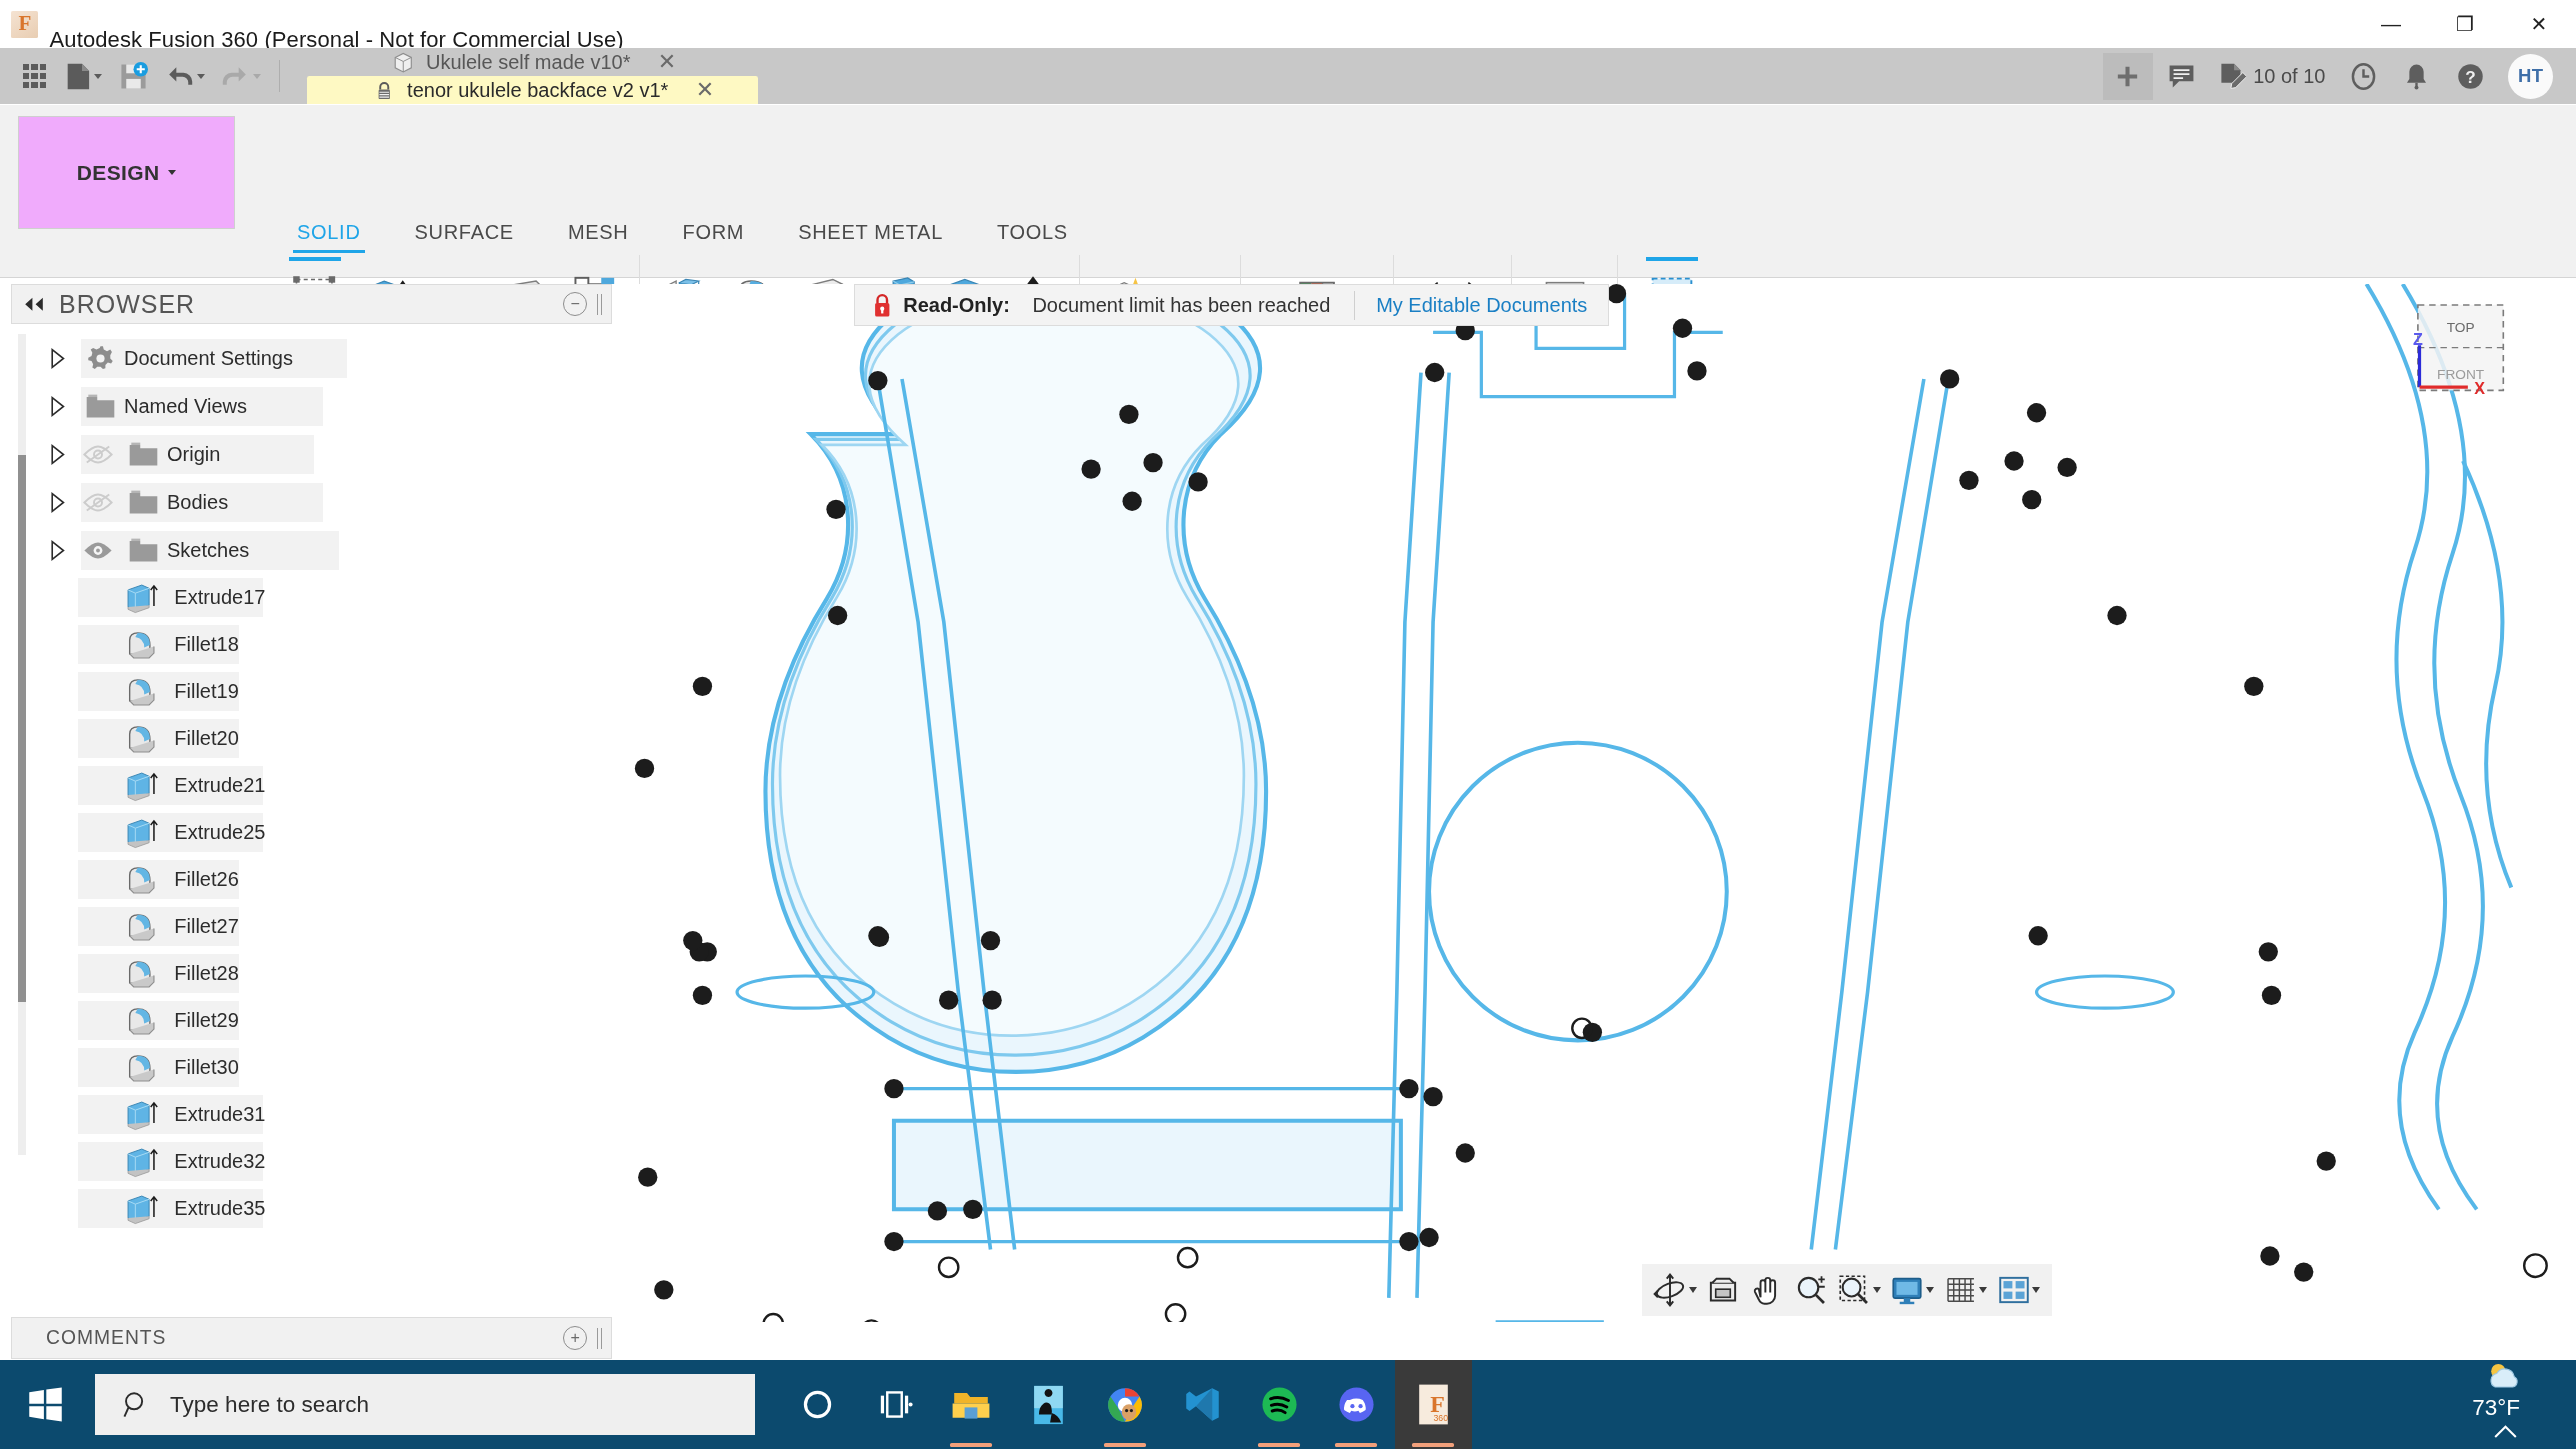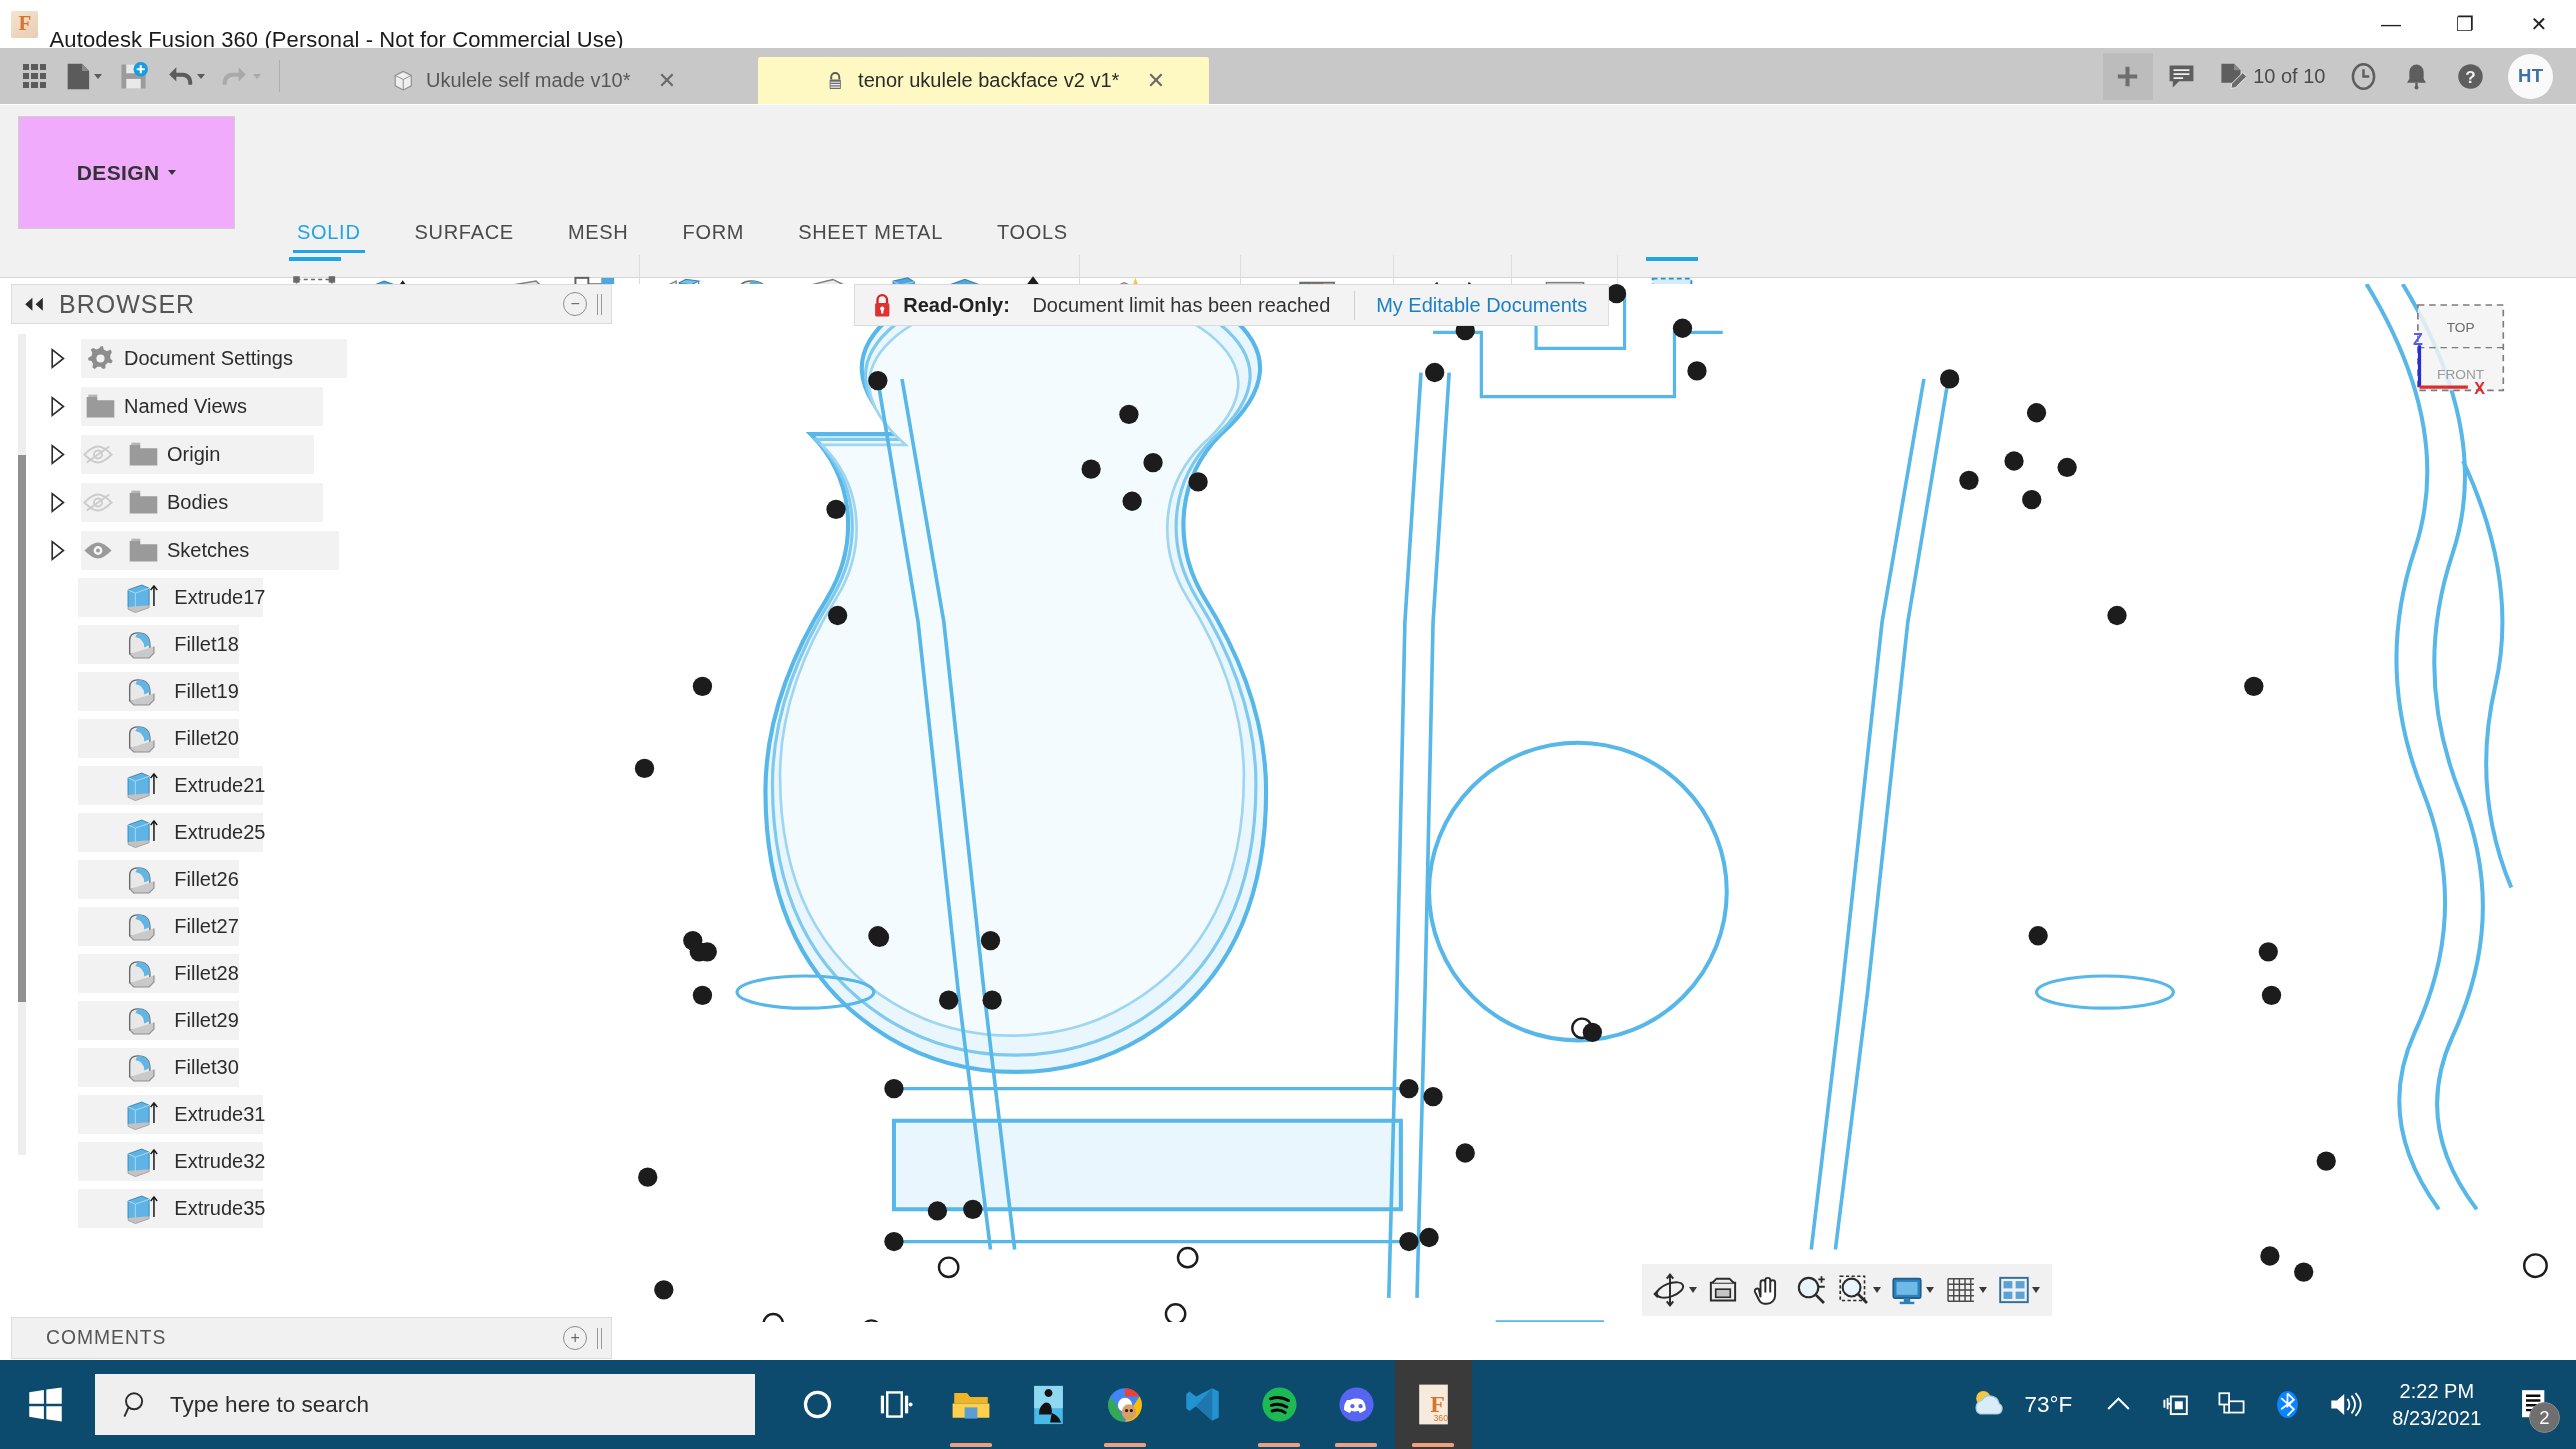--- a/index.html
+++ b/index.html
@@ -43,21 +43,21 @@
   .qat-btn{
     height:45px; min-width:40px; padding:0 6.4px;
     display:flex; align-items:center; justify-content:center; gap:4px;
     color:#5a5a5a;
   }
   .grid9{ display:grid; grid-template-columns:repeat(3,6.4px); grid-template-rows:repeat(3,6.4px); gap:2.4px; }
   .grid9 i{ background:#5b5b5b; display:block; width:6.4px; height:6.4px; }
   .caret{ width:0;height:0;border-left:4.8px solid transparent;border-right:4.8px solid transparent;border-top:5.6px solid #5b5b5b; }
   .qat-sep{ width:0.8px;height:32px;background:#aeaeae;margin:0 6.4px; }
 
-  .doc-tabs{ display:flex; align-items:flex-end; height:56px; margin-left:21px; }
+  .doc-tabs{ display:flex; align-items:flex-end; height:56px; margin-left:21px;flex-direction:column; }
   .doc-tab{
     height:47px; display:flex; align-items:center; gap:11.3px;
     padding:0 21px 0 24px; min-width:451px; position:relative;
     font-size:20px; color:#575757; background:#c8c8c8;
     border-top-left-radius:2.4px; border-top-right-radius:2.4px;
     justify-content:center;
   }
   .doc-tab.active{ background:#fef9c3; color:#2b2b2b;padding-left:43px; }
   .doc-tab .tab-label{ white-space:nowrap; }
   .doc-tab .tab-close{ margin-left:16px; font-size:22px; color:#6a6a6a; line-height:1; }
@@ -202,21 +202,21 @@
   }
   .search-ph{ font-size:22.5px; color:#2c2c2c; }
   .tb-icons{ display:flex; align-items:center; height:89px; margin-left:24px; gap:0; }
   .tb-item{
     width:77px;height:89px;display:flex;align-items:center;justify-content:center;position:relative;
   }
   .tb-item.running::after{
     content:""; position:absolute; left:17.7px; right:17.7px; bottom:2.4px; height:4px; background:#f2a07b; border-radius:1.6px;
   }
   .tb-item.active{ background:#3a3a3a; }
-  .tray{ margin-left:auto; display:flex; align-items:center; height:89px; padding-right:8px; gap:0; }
+  .tray{ margin-left:auto; display:flex; align-items:center; height:89px; padding-right:8px; gap:0;flex-direction:column; }
   .tray-item{ height:89px; display:flex;align-items:center;justify-content:center; padding:0 13px; }
   .temp{ font-size:22.5px; color:#fff; padding-right:19.3px; }
   .clock{ display:flex; flex-direction:column; align-items:center; justify-content:center; padding:0 17.7px; color:#fff; font-size:20px; line-height:1.35; }
   .notif{ width:69px;height:89px;display:flex;align-items:center;justify-content:center;position:relative; }
   .notif-badge{
     position:absolute; right:8px; bottom:16px; width:31px;height:31px;border-radius:50%;
     background:#6f6f6f; color:#fff; font-size:18.5px; display:flex;align-items:center;justify-content:center;
     border:0.8px solid #8a8a8a;
   }
 </style>

